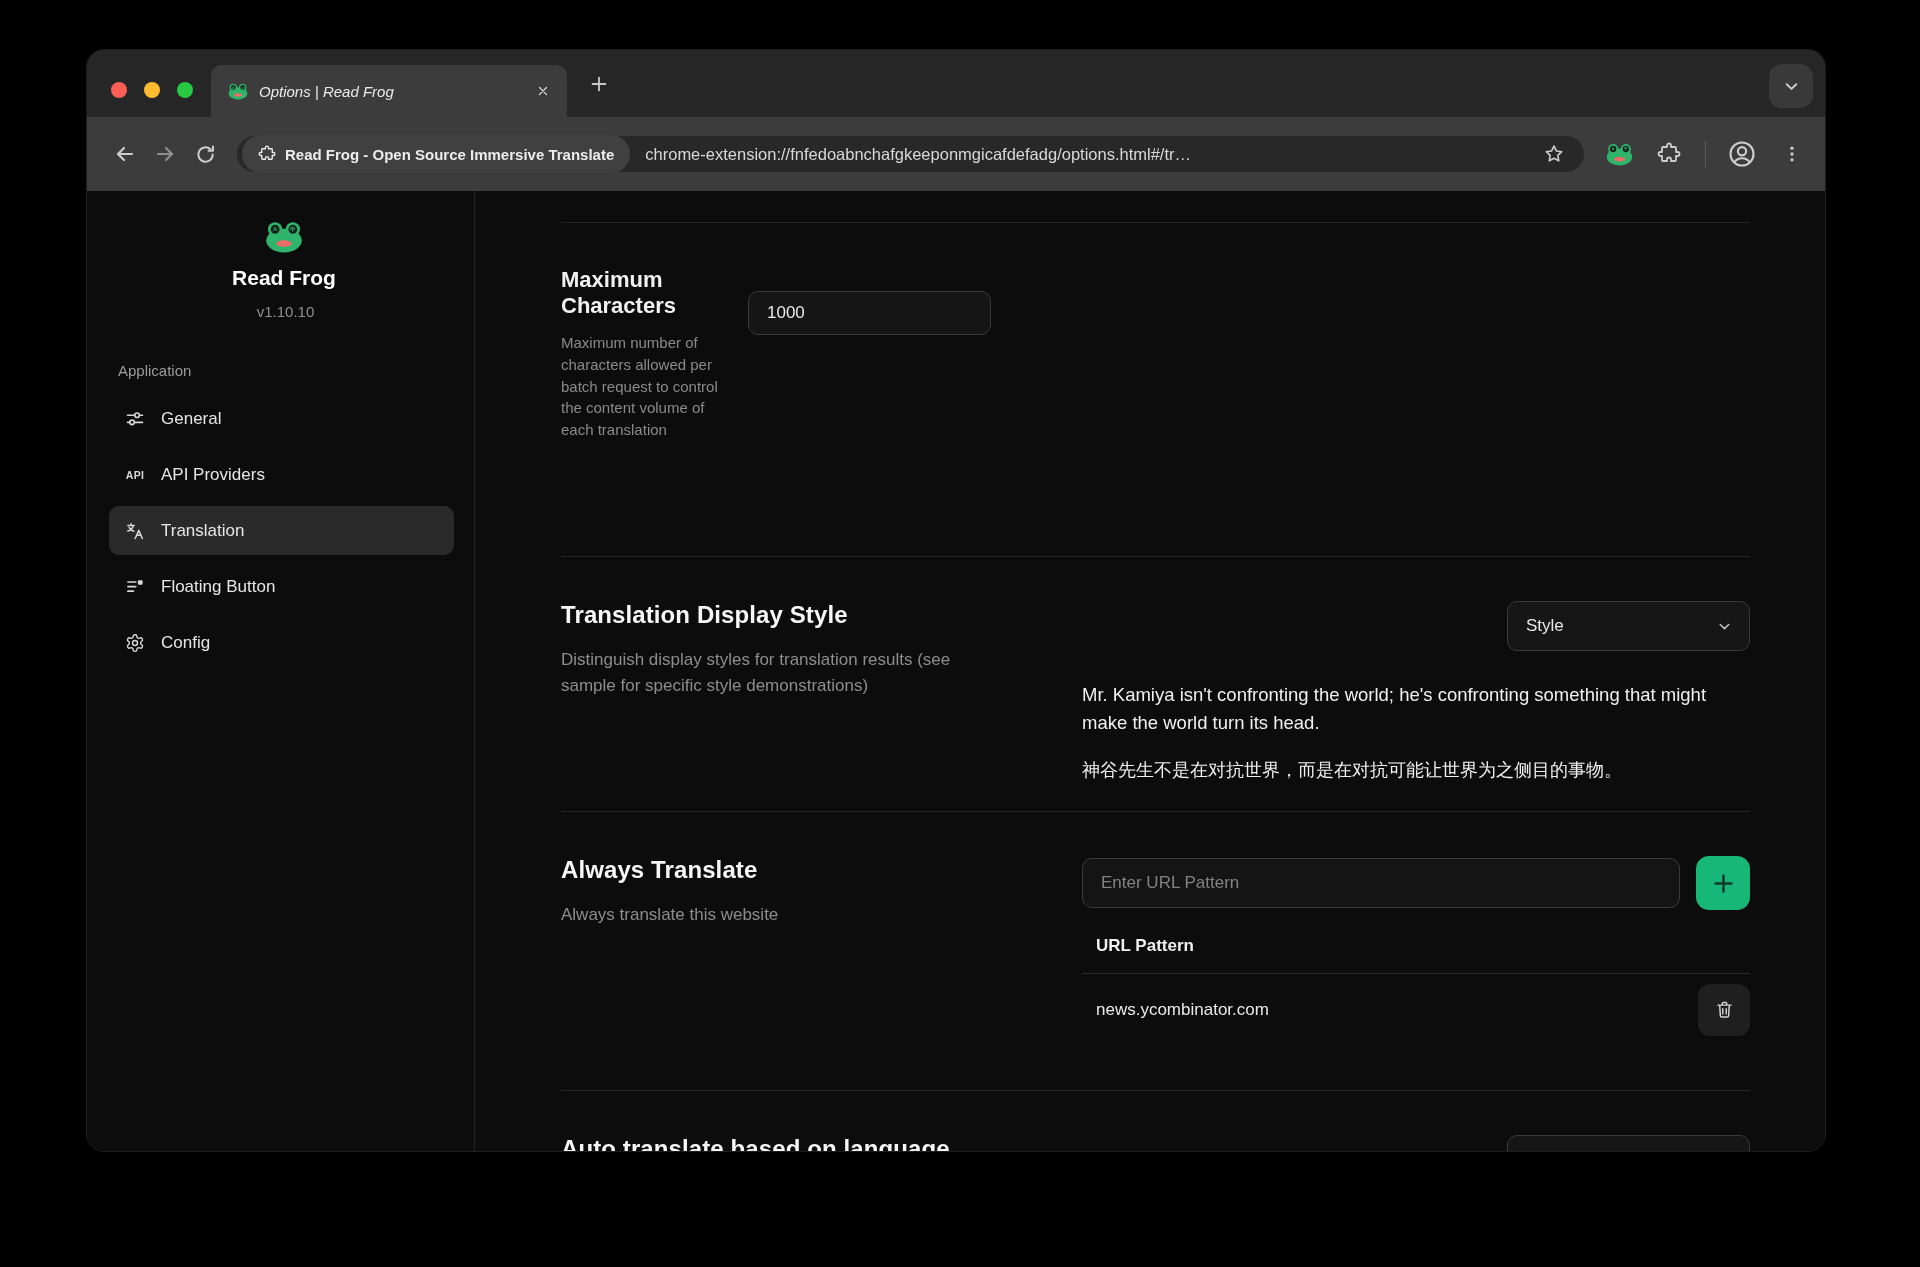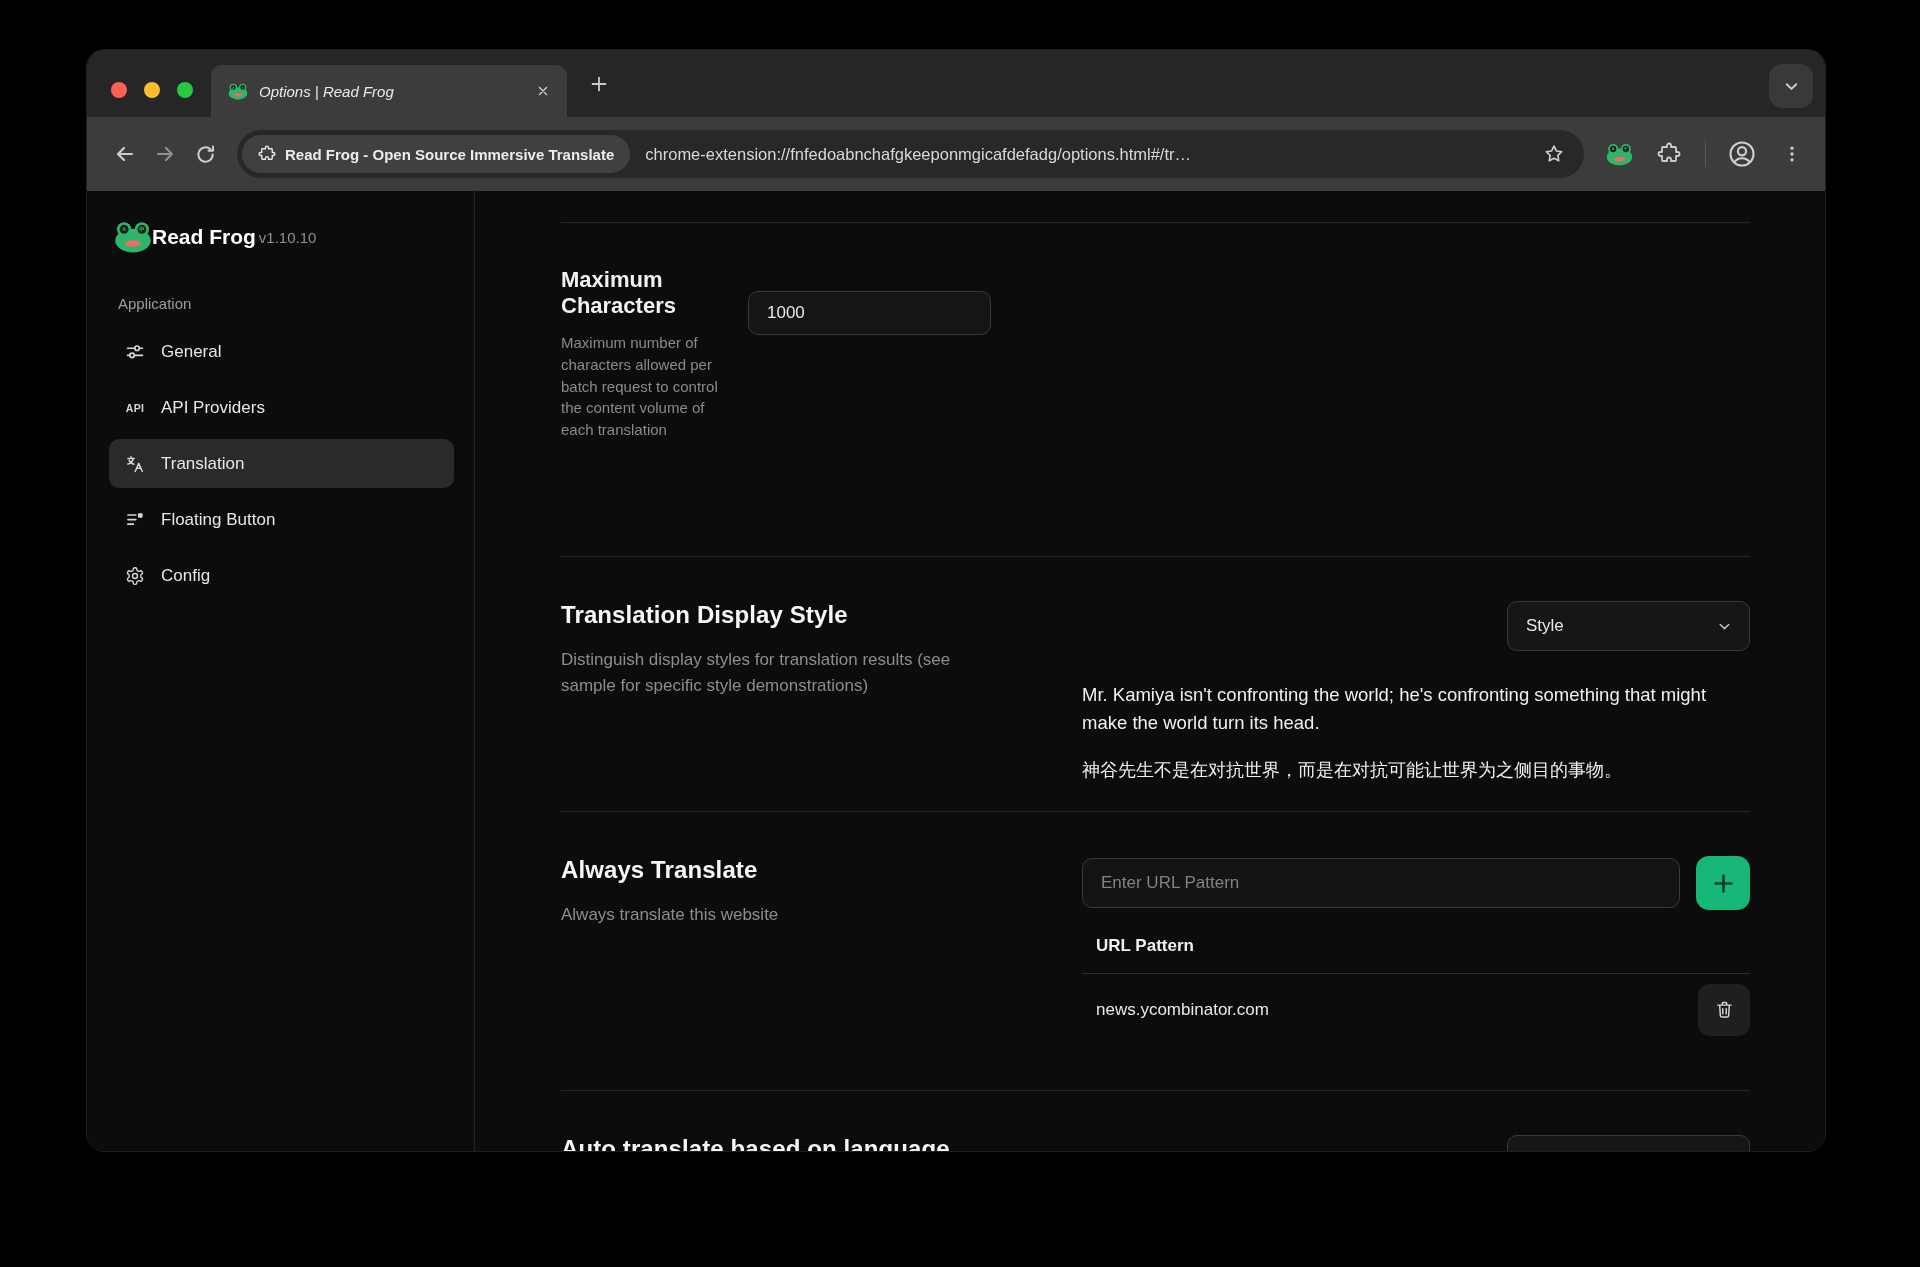--- a/index.html
+++ b/index.html
@@ -31,37 +31,37 @@
   .newtab { position:absolute; left:494px; top:16px; width:36px; height:36px; border-radius:10px; color:#c8c8c8; }
   .tabsearch {
     position:absolute; right:12px; top:14px; width:44px; height:44px;
     border-radius:13px; background:#393939; color:#cfcfcf;
   }
   
   .toolbar { height:74px; background:#3c3c3c; display:flex; align-items:center; padding:0 16px 0 18px; }
   .nav-btn { width:40px; height:40px; border-radius:50%; color:#cdcdcd; flex:0 0 auto; }
   .nav-btn.dim { color:#909090; }
   .omnibox {
-    flex:1; height:48px; margin:0 12px; border-radius:24px; background:#282828;
+    flex:1; height:36px; margin:0 12px; border-radius:24px; background:#282828;
     display:flex; align-items:center; padding:0 15px 0 5px; min-width:0;
   }
   .site-chip {
     height:38px; border-radius:19px; background:#404040; color:#ececec;
     display:flex; align-items:center; gap:9px; padding:0 16px;
     font-size:15px; font-weight:700; white-space:nowrap; flex:0 0 auto; cursor:pointer;
   }
   .url { flex:1; margin-left:15px; font-size:16.5px; color:#d8d8d8; white-space:nowrap; overflow:hidden; min-width:0; }
   .star { width:30px; height:30px; color:#cdcdcd; flex:0 0 auto; }
   .tb-right { display:flex; align-items:center; gap:16px; margin-left:6px; flex:0 0 auto; }
   .tb-right .sep { width:1px; height:26px; background:#5a5a5a; margin:0 3px; }
   .tb-ic { width:34px; height:34px; color:#cdcdcd; }
   
   .content { display:flex; height:962px; background:#0c0c0c; }
   .sidebar { width:388px; flex:0 0 auto; border-right:1px solid #232323; padding:30px 20px 0 22px; }
-  .logo-row { display:flex; align-items:center; padding-left:5px; }
+  .logo-row { display:flex; align-items:center; gap:13px; padding-left:5px;flex-direction:column; }
   .app-name { font-size:21px; font-weight:700; color:#fff; }
   .version { font-size:15px; color:#8f8f8f; margin-left:3px; }
   .section-label { margin:42px 0 0 9px; font-size:15px; color:#9c9c9c; }
   .nav { margin-top:15px; }
   .nav-item {
     height:49px; margin-bottom:7px; border-radius:10px; cursor:pointer;
     display:flex; align-items:center; gap:15px; padding:0 15px;
     font-size:17px; color:#e6e6e6;
   }
   .nav-item.active { background:#2a2a2a; }

